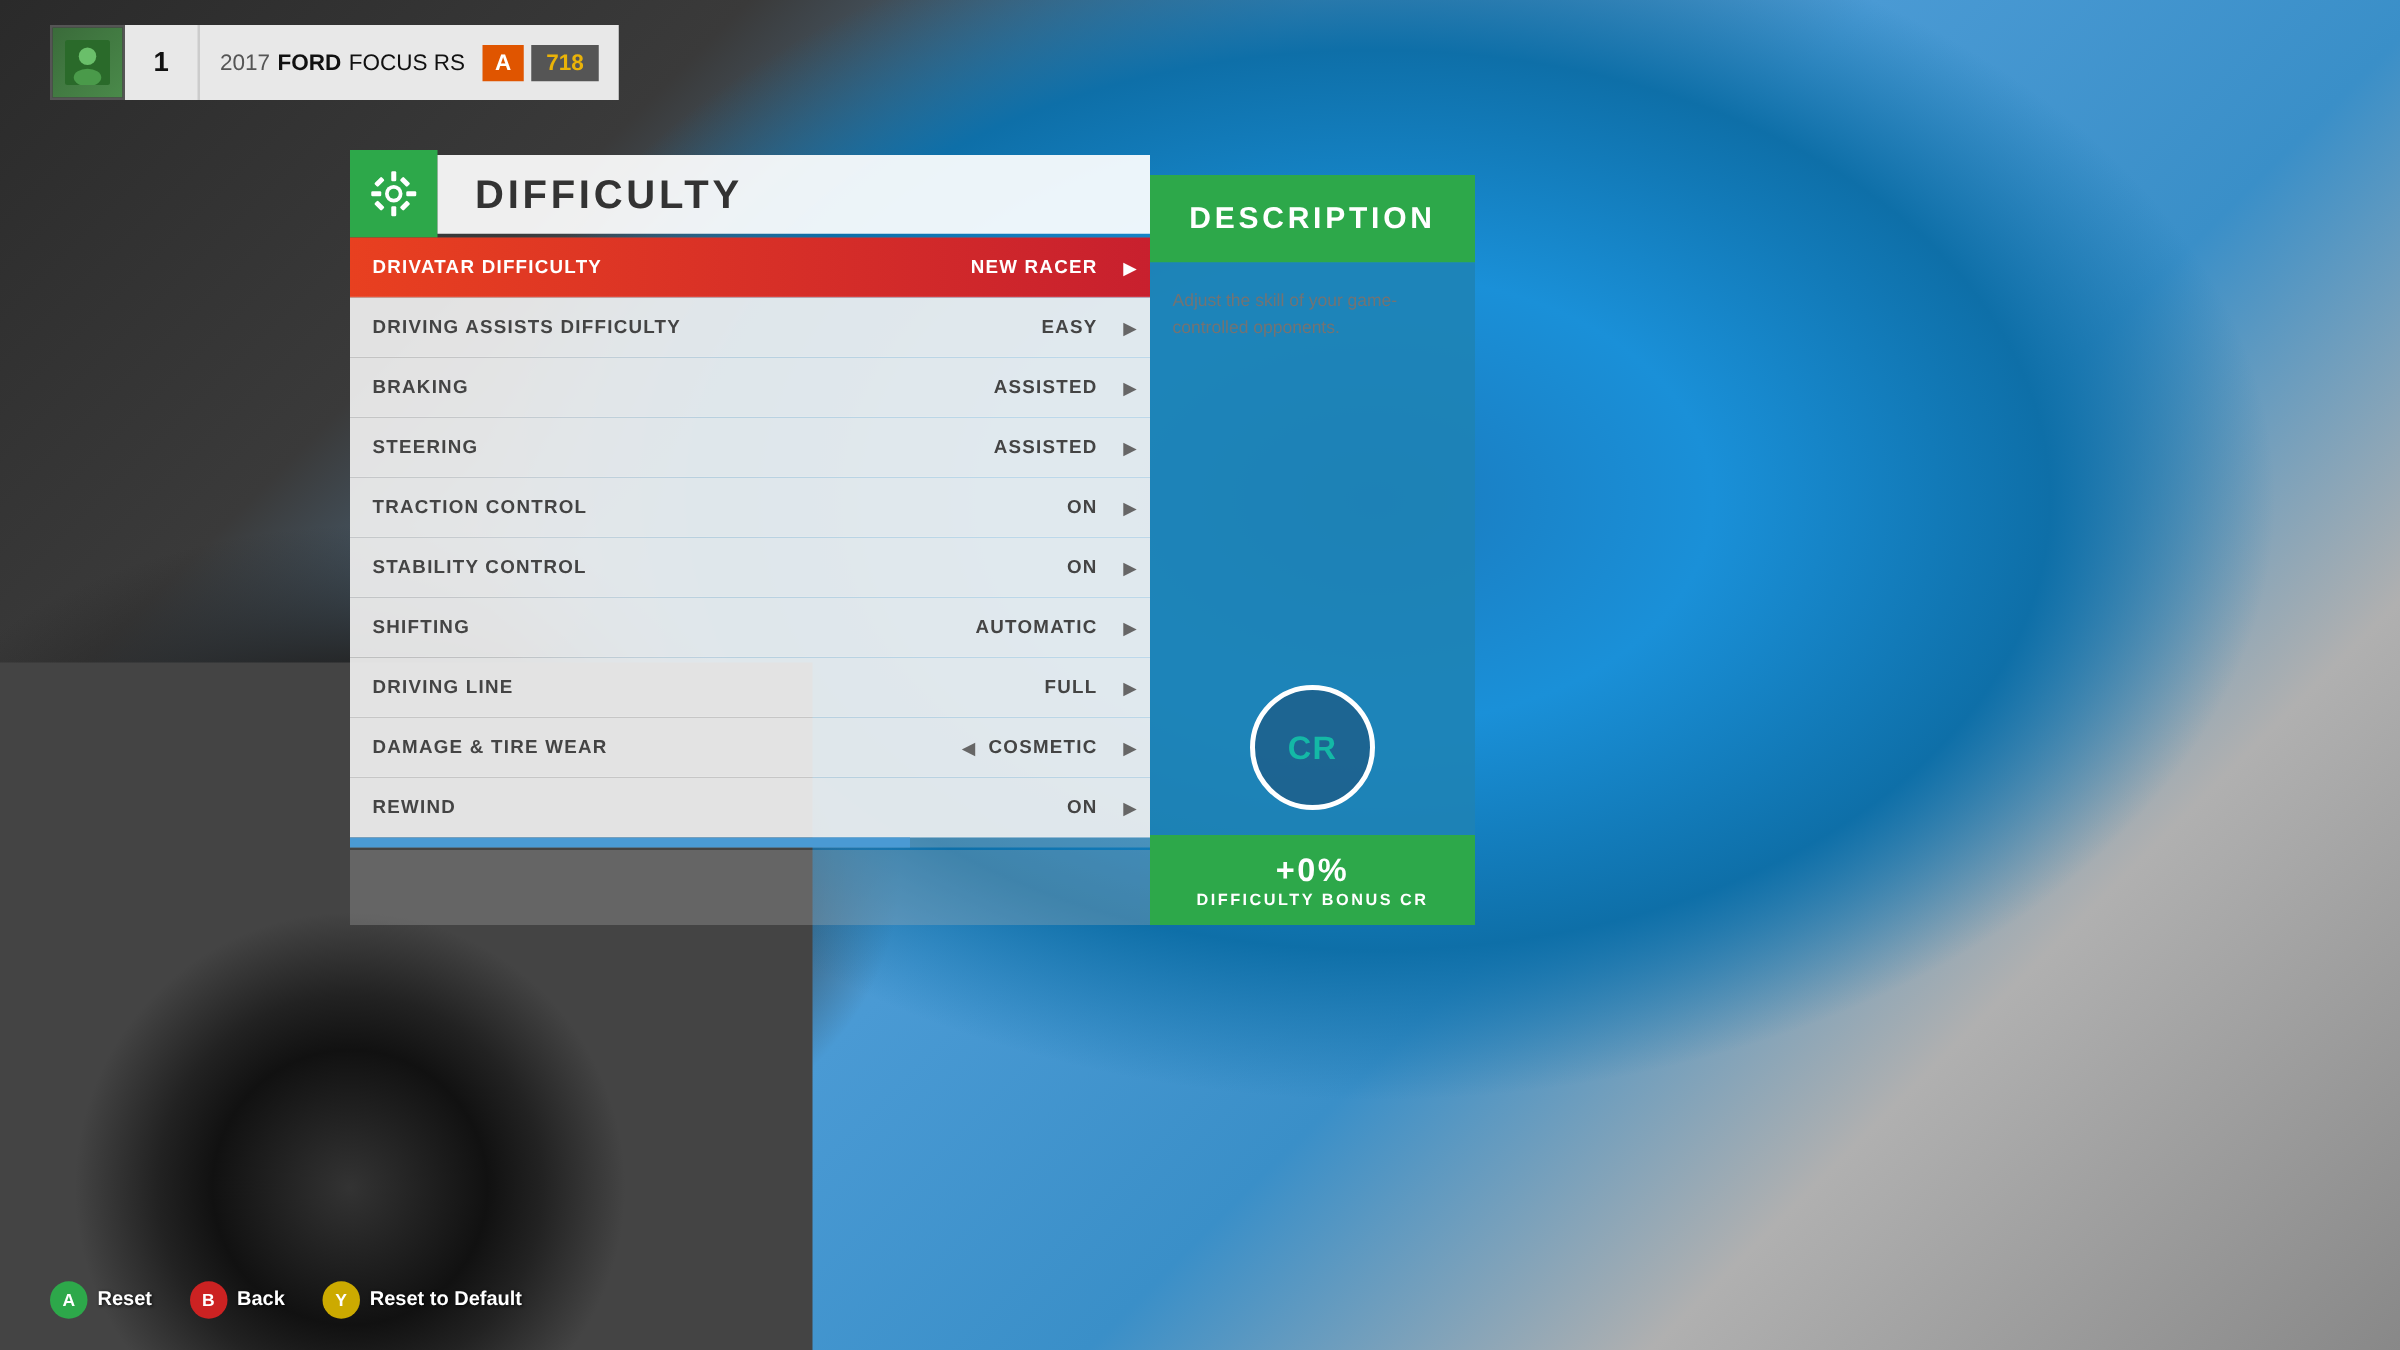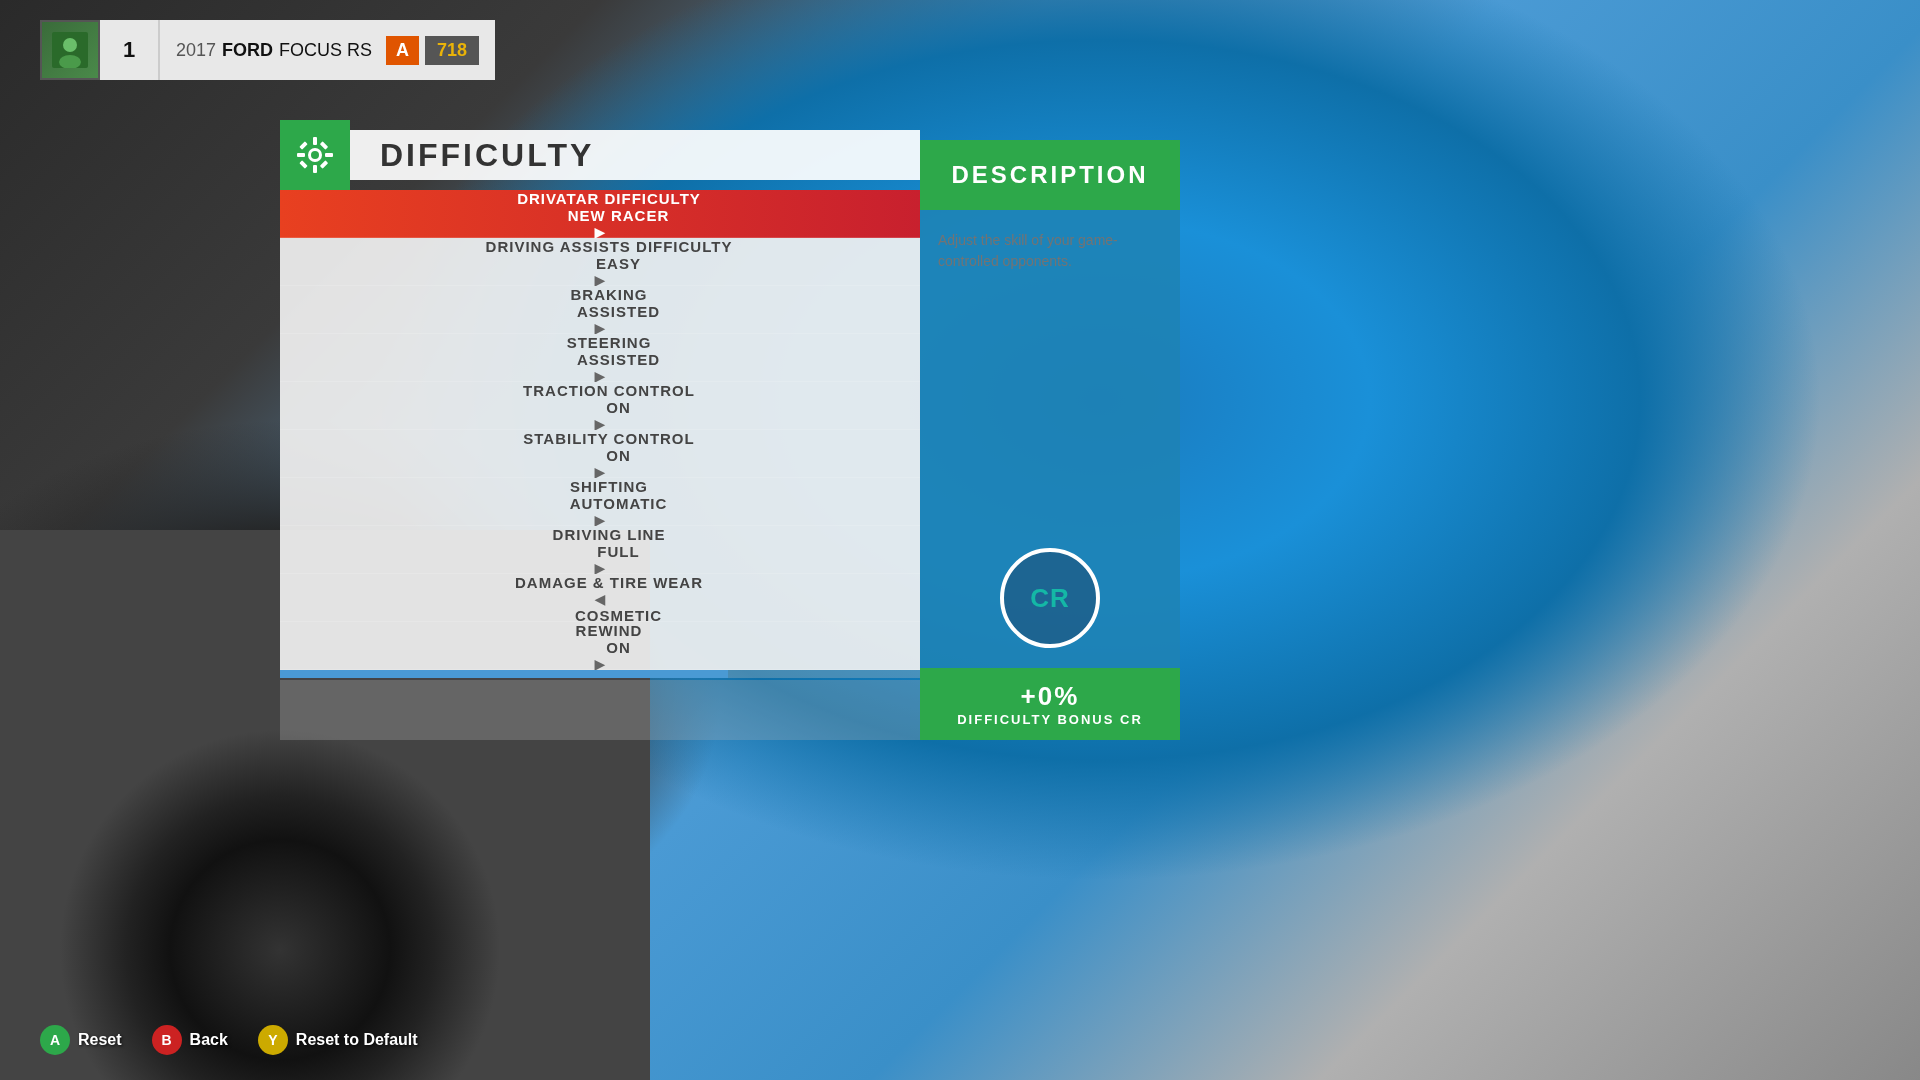--- a/index.html
+++ b/index.html
@@ -166,21 +166,21 @@
       height: 70px;
       display: flex;
       align-items: center;
       justify-content: center;
       flex-shrink: 0;
     }
 
     .title-text-wrap {
       background: rgba(255,255,255,0.92);
       padding: 17px 30px;
-      height: 50px;
+      height: 63px;
       display: flex;
       align-items: center;
       flex: 1;
     }
 
     .title-text {
       font-size: 32px;
       font-weight: 900;
       letter-spacing: 3px;
       color: #333;
@@ -192,21 +192,20 @@
       background: rgba(255,255,255,0.08);
     }
 
     .menu-row {
       display: flex;
       align-items: center;
       height: 48px;
       border-bottom: 1px solid rgba(255,255,255,0.15);
       position: relative;
       cursor: pointer;
-      flex-direction: column;
     }
 
     .menu-row.highlighted {
       background: linear-gradient(90deg, #e84020, #c8202e);
     }
 
     .menu-row.normal {
       background: rgba(240,240,240,0.92);
     }
 
@@ -223,21 +222,20 @@
     .menu-row.highlighted .row-label {
       color: white;
     }
 
     .row-value {
       padding-right: 10px;
       font-size: 15px;
       font-weight: 600;
       color: #444;
       letter-spacing: 1px;
-      margin-left: 47px;
     }
 
     .menu-row.highlighted .row-value {
       color: white;
     }
 
     .row-arrow {
       width: 32px;
       height: 48px;
       display: flex;

